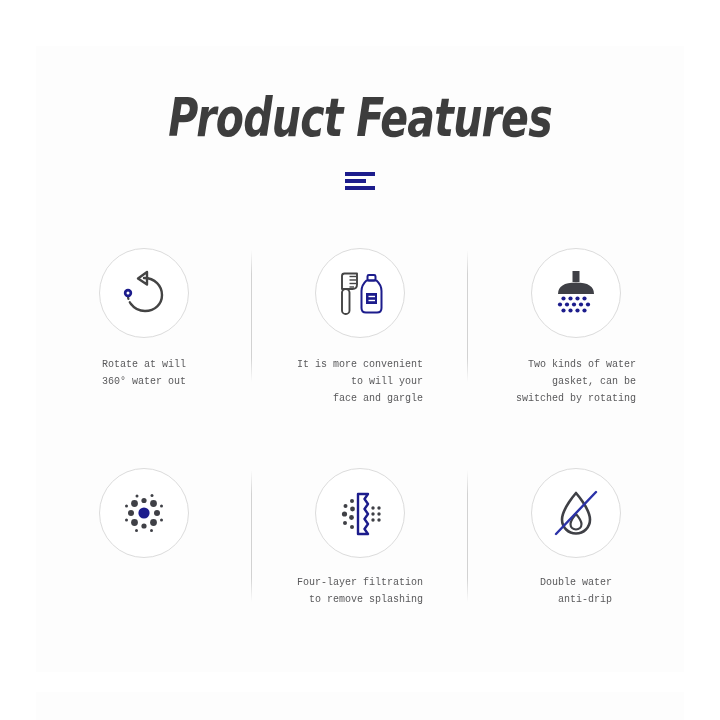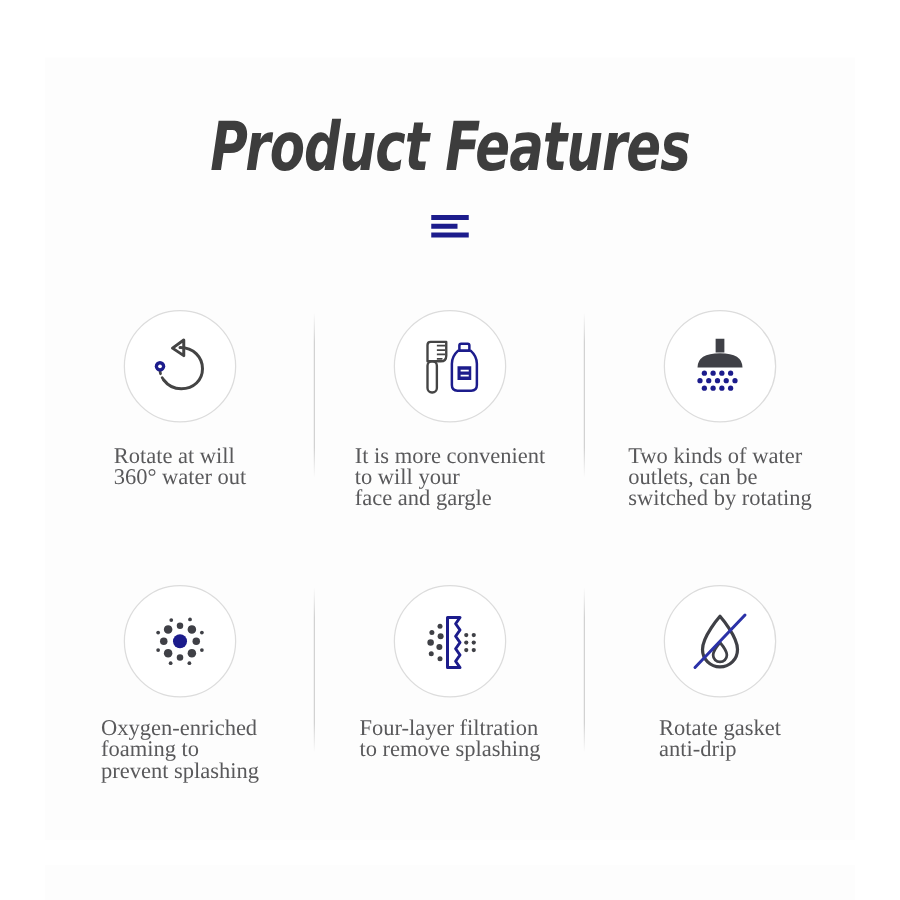--- a/index.html
+++ b/index.html
@@ -128,25 +128,25 @@
     background: #ffffff;
     display: flex;
     align-items: center;
     justify-content: center;
     box-sizing: border-box;
   }
   .icon-circle svg { display: block; }
 
   .caption {
     margin-top: 18px;
-    text-align: left;
-    font-size: 18px;
+    text-align: right;
+    font-size: 10px;
     line-height: 17px;
     color: #59595b;
-    font-family: Liberation Serif, serif;
+    font-family: Liberation Mono, monospace;
     white-space: pre-line;
   }
   .cell.row2 .caption { margin-top: 16px; }
 </style>
 </head>
 <body>
 
 <div class="page">
 
   <div class="panel"></div>
@@ -221,21 +221,21 @@
                 <circle cx="35" cy="41.5" r="2.1"></circle>
               <circle cx="42" cy="41.5" r="2.1"></circle>
               <circle cx="17.5" cy="47.5" r="2.1"></circle>
                 <circle cx="24.5" cy="47.5" r="2.1"></circle>
               <circle cx="31.5" cy="47.5" r="2.1"></circle>
                 <circle cx="38.5" cy="47.5" r="2.1"></circle>
             </g>
           </svg>
         </div>
         <div class="caption">Two kinds of water
-outlets, can be
+gasket, can be
 switched by rotating</div>
       </div>
 
       <div class="cell row2 has-divider">
         <div class="icon-circle">
           <svg width="60" height="60" viewBox="0 0 60 60">
             <circle cx="30" cy="30" r="5.6" fill="#1c1c8c"></circle>
             <g fill="#3f4046">
               <circle cx="30" cy="17.5" r="2.6"></circle>
               <circle cx="39.5" cy="20.5" r="3.4"></circle>
@@ -251,23 +251,20 @@
               <circle cx="38" cy="12.5" r="1.5"></circle>
               <circle cx="47.5" cy="23" r="1.5"></circle>
               <circle cx="47.5" cy="37" r="1.5"></circle>
               <circle cx="37.5" cy="47.5" r="1.5"></circle>
               <circle cx="22.5" cy="47.5" r="1.5"></circle>
               <circle cx="12.5" cy="37" r="1.5"></circle>
               <circle cx="12.5" cy="23" r="1.5"></circle>
             </g>
           </svg>
         </div>
-        <div class="caption">Oxygen-enriched
-foaming to
-prevent splashing</div>
       </div>
 
       <div class="cell row2 has-divider">
         <div class="icon-circle">
           <svg width="60" height="60" viewBox="0 0 60 60">
 
             <path d="M28 11 L38 11 L34.5 16 L38 21 L34.5 26 L38 31 L34.5 36 L38 41 L34.5 46 L38 51 L28 51 Z" fill="none" stroke="#1c1c8c" stroke-width="2.4" stroke-linejoin="round"></path>
 
             <g fill="#3f4046">
               <circle cx="22" cy="18" r="2.0"></circle>
@@ -296,19 +293,19 @@
       <div class="cell row2">
         <div class="icon-circle">
           <svg width="60" height="60" viewBox="0 0 60 60">
             <path d="M30 10 C30 10 44 26 44 36.5 C44 44.5 37.7 50.5 30 50.5
                      C22.3 50.5 16 44.5 16 36.5 C16 26 30 10 30 10 Z" fill="none" stroke="#3f4046" stroke-width="2.6" stroke-linejoin="round"></path>
             <path d="M30 31 C30 31 35.5 37.5 35.5 41 C35.5 44.3 33 46.5 30 46.5
                      C27 46.5 24.5 44.3 24.5 41 C24.5 37.5 30 31 30 31 Z" fill="none" stroke="#3f4046" stroke-width="2.2" stroke-linejoin="round"></path>
             <line x1="10" y1="51" x2="50" y2="9" stroke="#2b32a8" stroke-width="2.4" stroke-linecap="round"></line>
           </svg>
         </div>
-        <div class="caption">Rotate gasket
+        <div class="caption">Double water
 anti-drip</div>
       </div>
 
     </div>
   </div>
 </div>
 
 </body></html>

